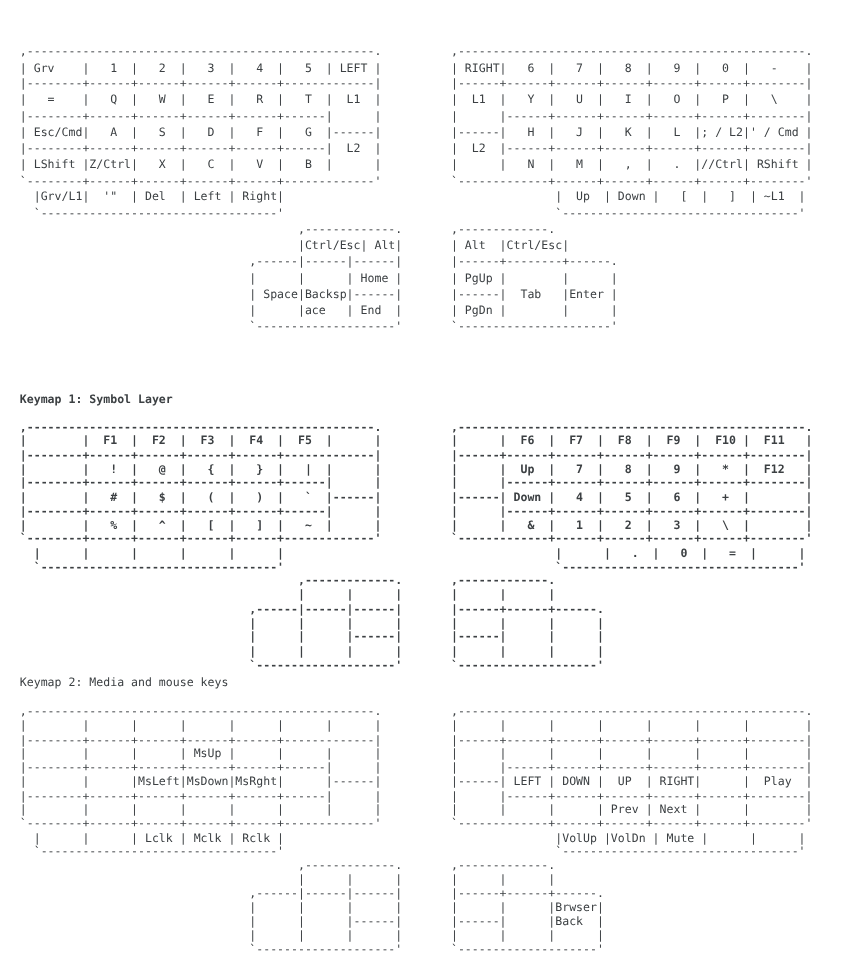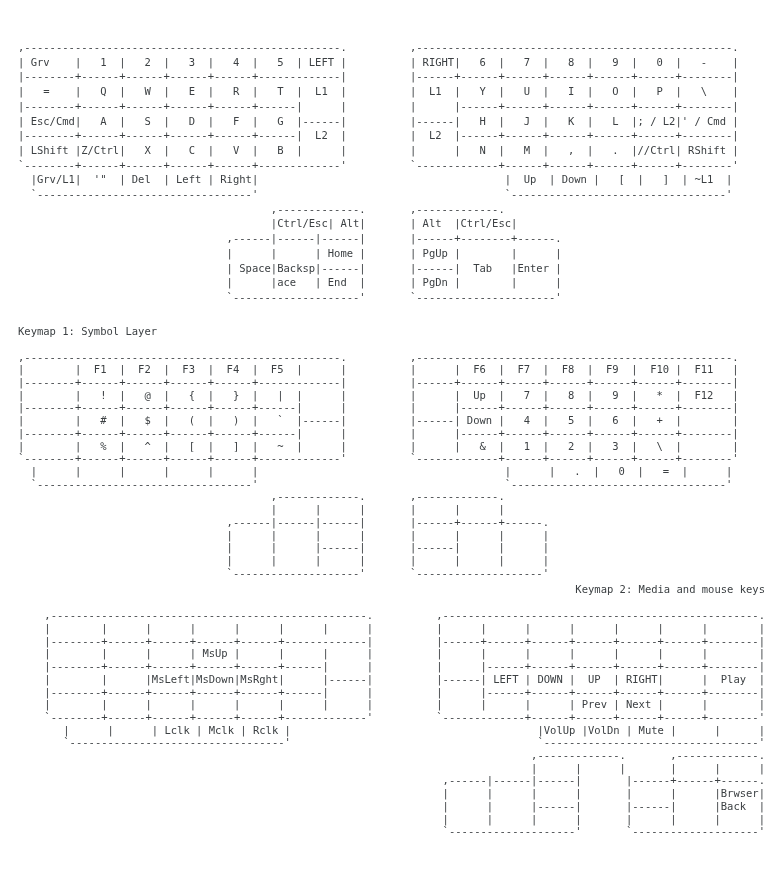--- a/index.html
+++ b/index.html
@@ -21,23 +21,23 @@
     color: #3c4043;
   }
   pre.km {
     margin: 0;
     font-family: "DejaVu Sans Mono", "Liberation Mono", monospace;
     font-size: 10.5px;
     color: #3c4043;
     white-space: pre;
   }
   #section-keymap0 pre.km { line-height: 14.7px; margin-top: 16px; }
-  #section-keymap1 { margin-top: 20px; }
+  #section-keymap1 { margin-top: 52px; font-weight: bold; }
   #section-keymap1 pre.km { line-height: 12.7px; margin-top: 13px; }
-  #section-keymap2 { margin-top: 4px; text-align: right; }
+  #section-keymap2 { margin-top: 4px; }
   #section-keymap2 pre.km { line-height: 12.7px; margin-top: 13px; }
 </style>
 </head>
 <body>
 
 <div class="doc">
 
   <section id="section-keymap0">
     <pre class="km">,--------------------------------------------------.          ,--------------------------------------------------.
 | Grv    |   1  |   2  |   3  |   4  |   5  | LEFT |          | RIGHT|   6  |   7  |   8  |   9  |   0  |   -    |

